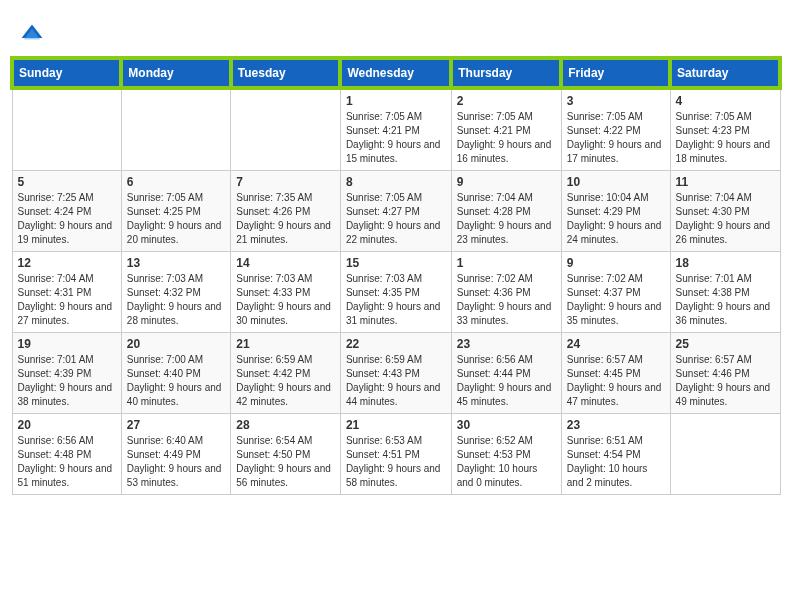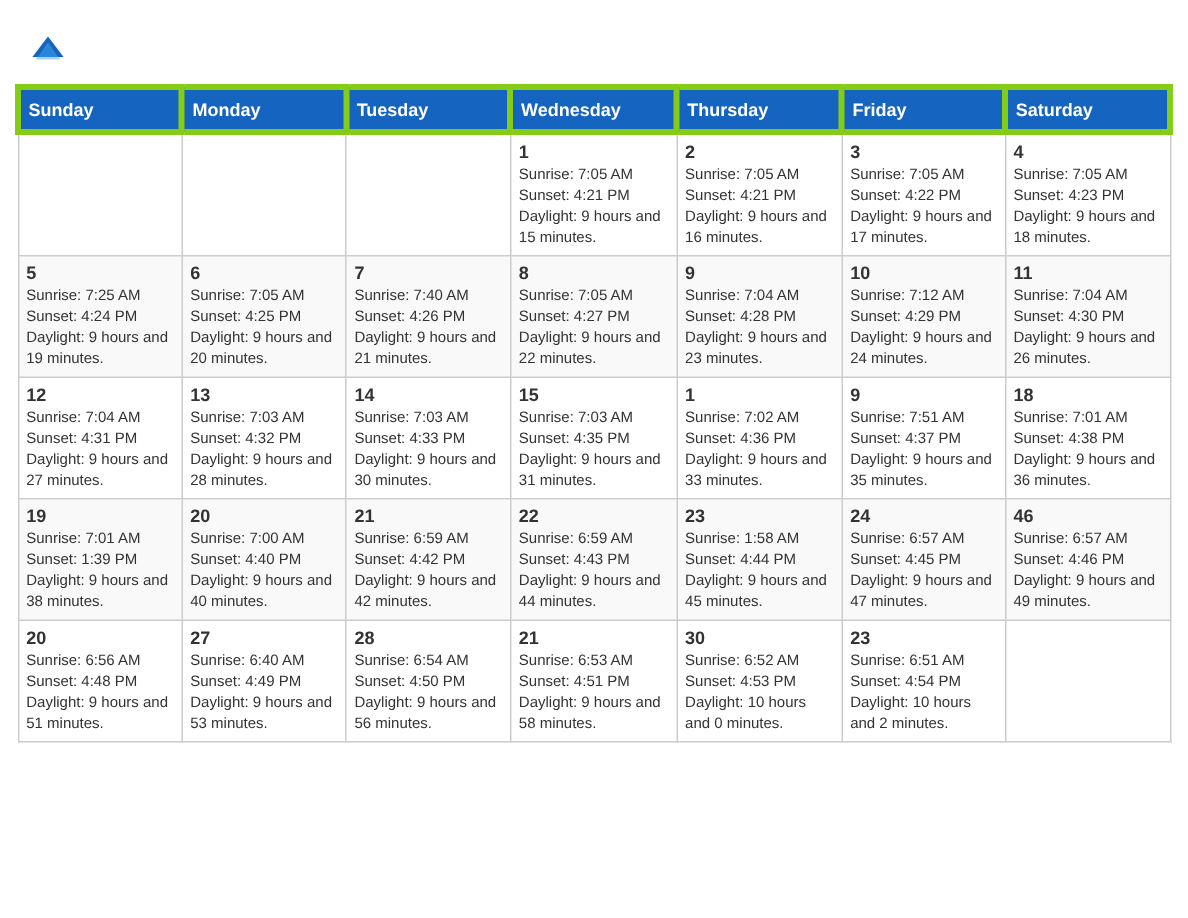--- a/index.html
+++ b/index.html
@@ -166,42 +166,42 @@
         </td>
         <td>
           <span class="day-num">6</span>
           <div class="day-detail">Sunrise: 7:05 AM
 Sunset: 4:25 PM
 Daylight: 9 hours
 and 20 minutes.</div>
         </td>
         <td>
           <span class="day-num">7</span>
-          <div class="day-detail">Sunrise: 7:40 AM
+          <div class="day-detail">Sunrise: 7:35 AM
 Sunset: 4:26 PM
 Daylight: 9 hours
 and 21 minutes.</div>
         </td>
         <td>
           <span class="day-num">8</span>
           <div class="day-detail">Sunrise: 7:05 AM
 Sunset: 4:27 PM
 Daylight: 9 hours
 and 22 minutes.</div>
         </td>
         <td>
           <span class="day-num">9</span>
           <div class="day-detail">Sunrise: 7:04 AM
 Sunset: 4:28 PM
 Daylight: 9 hours
 and 23 minutes.</div>
         </td>
         <td>
           <span class="day-num">10</span>
-          <div class="day-detail">Sunrise: 7:12 AM
+          <div class="day-detail">Sunrise: 10:04 AM
 Sunset: 4:29 PM
 Daylight: 9 hours
 and 24 minutes.</div>
         </td>
         <td>
           <span class="day-num">11</span>
           <div class="day-detail">Sunrise: 7:04 AM
 Sunset: 4:30 PM
 Daylight: 9 hours
 and 26 minutes.</div>
@@ -238,38 +238,38 @@
         </td>
         <td>
           <span class="day-num">1</span>
           <div class="day-detail">Sunrise: 7:02 AM
 Sunset: 4:36 PM
 Daylight: 9 hours
 and 33 minutes.</div>
         </td>
         <td>
           <span class="day-num">9</span>
-          <div class="day-detail">Sunrise: 7:51 AM
+          <div class="day-detail">Sunrise: 7:02 AM
 Sunset: 4:37 PM
 Daylight: 9 hours
 and 35 minutes.</div>
         </td>
         <td>
           <span class="day-num">18</span>
           <div class="day-detail">Sunrise: 7:01 AM
 Sunset: 4:38 PM
 Daylight: 9 hours
 and 36 minutes.</div>
         </td>
       </tr>
       <tr>
         <td>
           <span class="day-num">19</span>
           <div class="day-detail">Sunrise: 7:01 AM
-Sunset: 1:39 PM
+Sunset: 4:39 PM
 Daylight: 9 hours
 and 38 minutes.</div>
         </td>
         <td>
           <span class="day-num">20</span>
           <div class="day-detail">Sunrise: 7:00 AM
 Sunset: 4:40 PM
 Daylight: 9 hours
 and 40 minutes.</div>
         </td>
@@ -282,34 +282,34 @@
         </td>
         <td>
           <span class="day-num">22</span>
           <div class="day-detail">Sunrise: 6:59 AM
 Sunset: 4:43 PM
 Daylight: 9 hours
 and 44 minutes.</div>
         </td>
         <td>
           <span class="day-num">23</span>
-          <div class="day-detail">Sunrise: 1:58 AM
+          <div class="day-detail">Sunrise: 6:56 AM
 Sunset: 4:44 PM
 Daylight: 9 hours
 and 45 minutes.</div>
         </td>
         <td>
           <span class="day-num">24</span>
           <div class="day-detail">Sunrise: 6:57 AM
 Sunset: 4:45 PM
 Daylight: 9 hours
 and 47 minutes.</div>
         </td>
         <td>
-          <span class="day-num">46</span>
+          <span class="day-num">25</span>
           <div class="day-detail">Sunrise: 6:57 AM
 Sunset: 4:46 PM
 Daylight: 9 hours
 and 49 minutes.</div>
         </td>
       </tr>
       <tr>
         <td>
           <span class="day-num">20</span>
           <div class="day-detail">Sunrise: 6:56 AM

